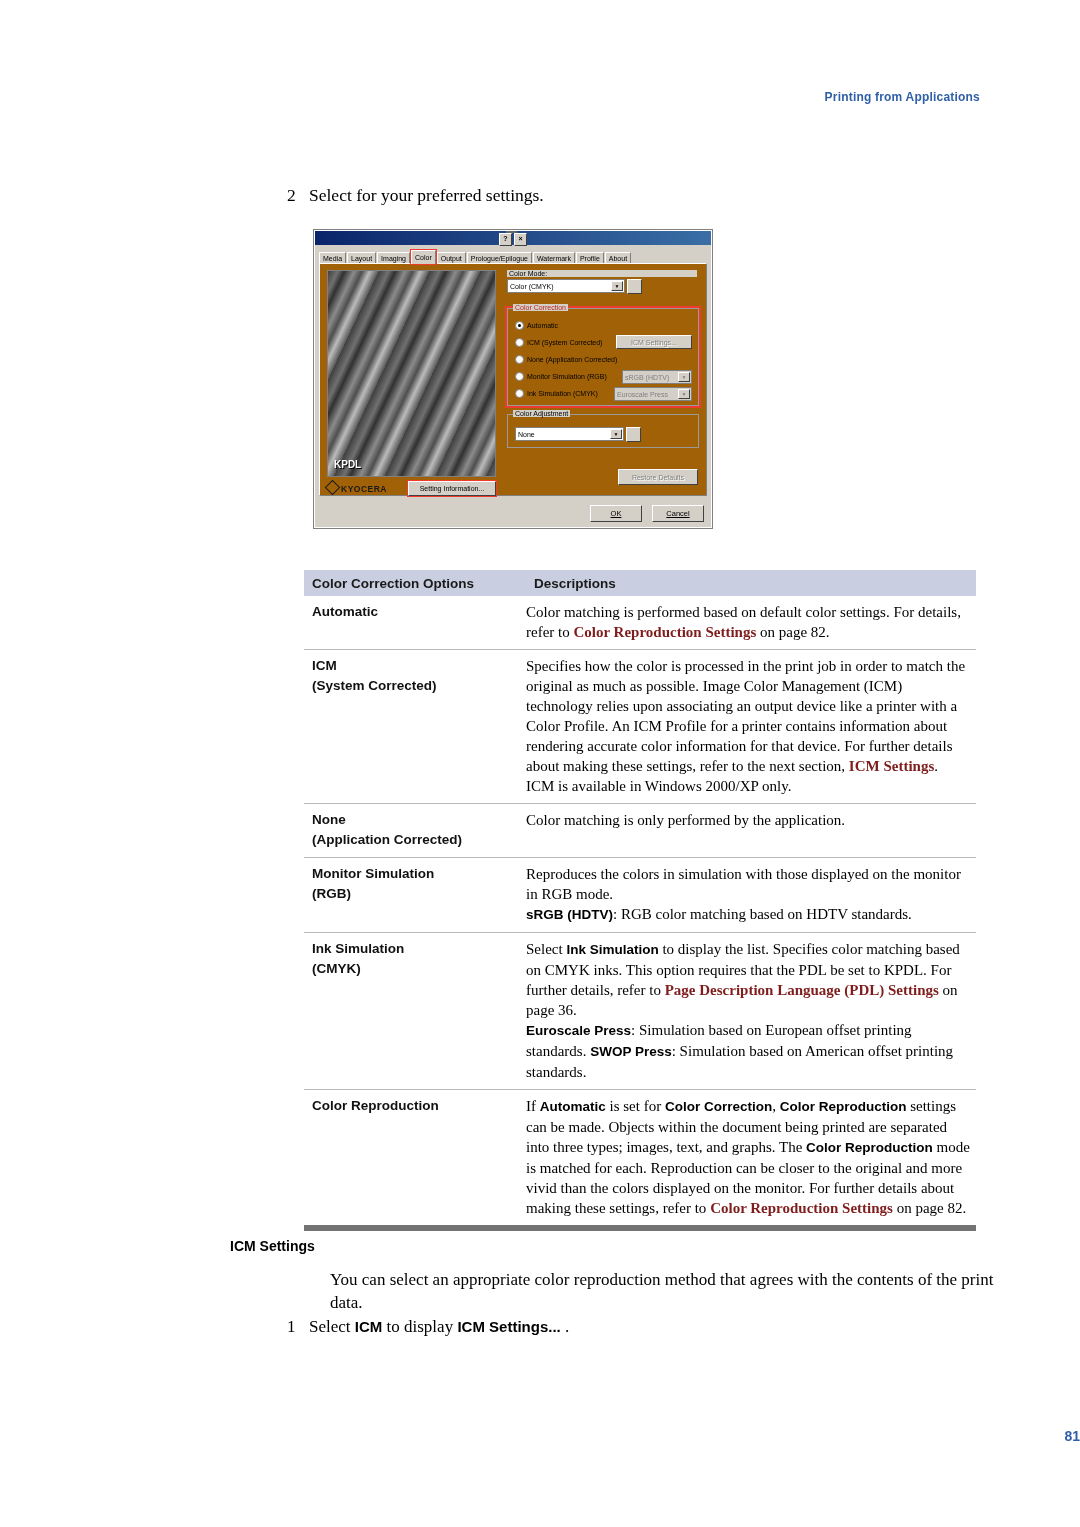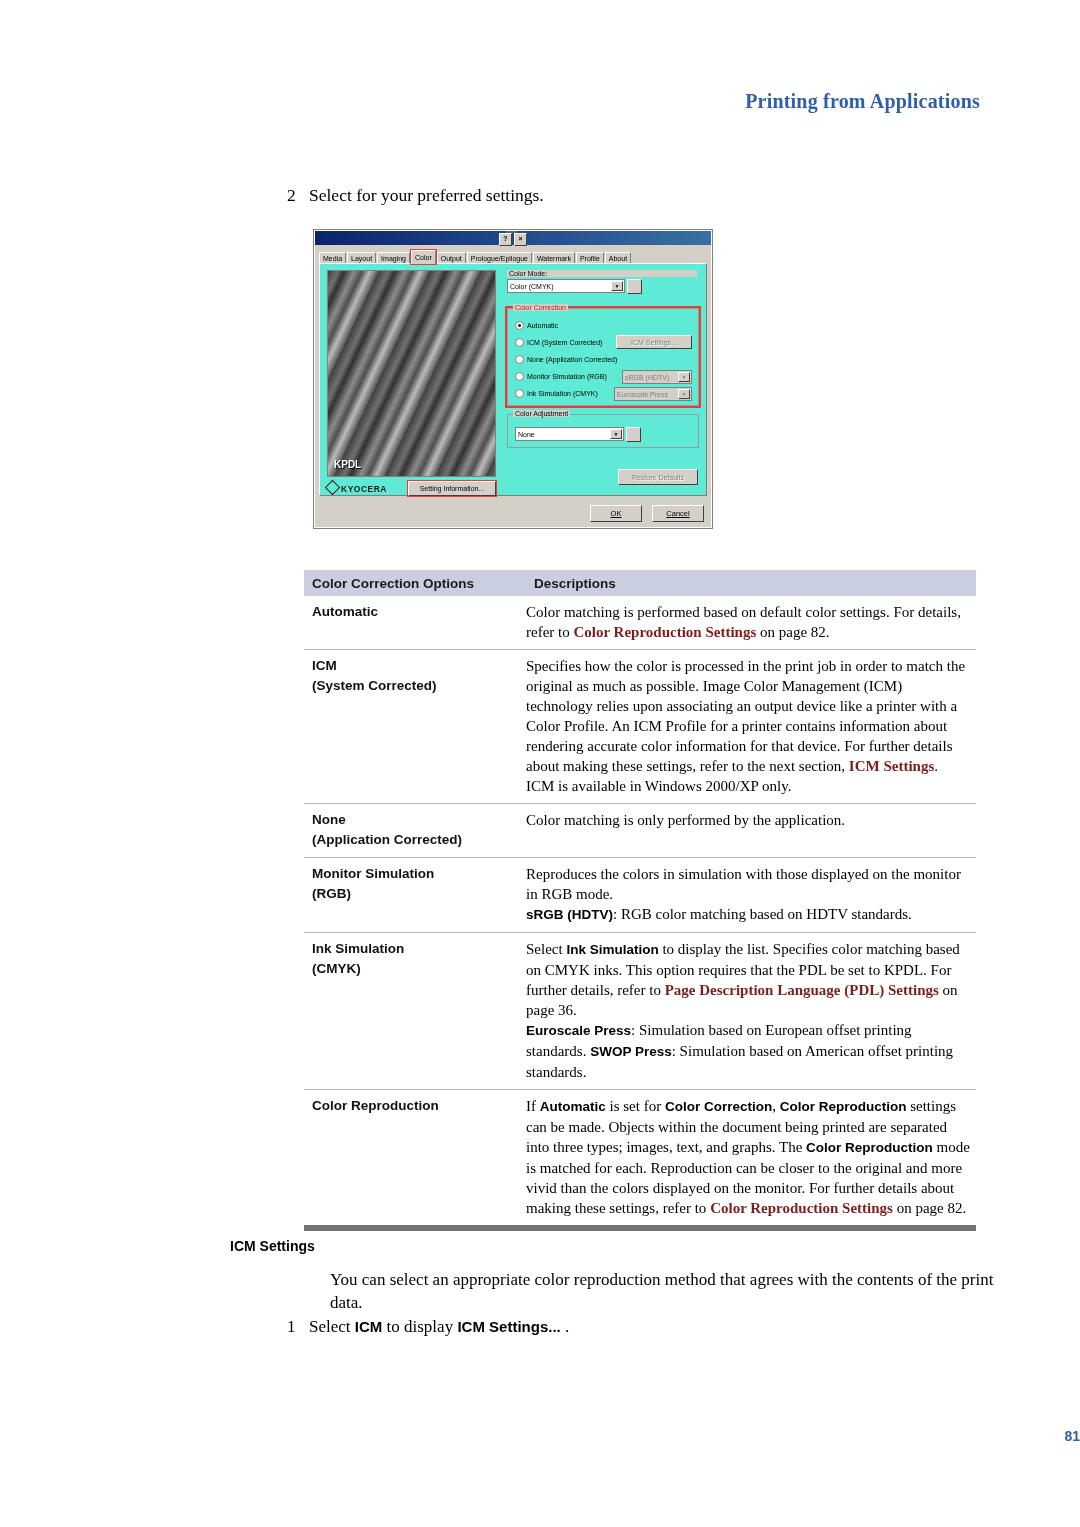--- a/index.html
+++ b/index.html
@@ -9,22 +9,22 @@
     font-family:"Liberation Serif", serif;
     color:#000;
     position:relative;
     overflow:hidden;
   }
   .page { position:relative; width:1080px; height:1527px; }
 
   
   .running-head {
     position:absolute; top:90px; right:100px;
-    font-family:Liberation Serif, serif;
-    font-size:20px; font-weight:bold;
+    font-family:Liberation Sans, sans-serif;
+    font-size:12px; font-weight:bold;
     color:#2f5fa8; letter-spacing:0.2px;
   }
 
   
   .step {
     position:absolute; left:287px; top:185px;
     font-size:17.5px;
     color:#000;
   }
   .step .num { display:inline-block; width:22px; }
@@ -67,21 +67,21 @@
     padding:1px 3px 1px 3px; font-size:7px; line-height:9px;
     white-space:nowrap;
   }
   .tab.active {
     background:#d4d0c8; font-weight:normal;
     position:relative; z-index:3; padding-top:2px; padding-bottom:2px;
     outline:1px solid #ef3b2d;
   }
   .panel {
     position:absolute; left:5px; top:33px; right:5px; bottom:32px;
-    background:#5eead4; border:1px solid #fff;
+    background:#a16207; border:1px solid #fff;
     border-right-color:#808080; border-bottom-color:#808080;
   }
   .preview {
     position:absolute; left:7px; top:6px; width:167px; height:205px;
     border:1px solid #808080; background:#9d9d9d; overflow:hidden;
   }
   .preview .crayons{
     position:absolute; inset:0;
     background:
       repeating-linear-gradient(115deg,

